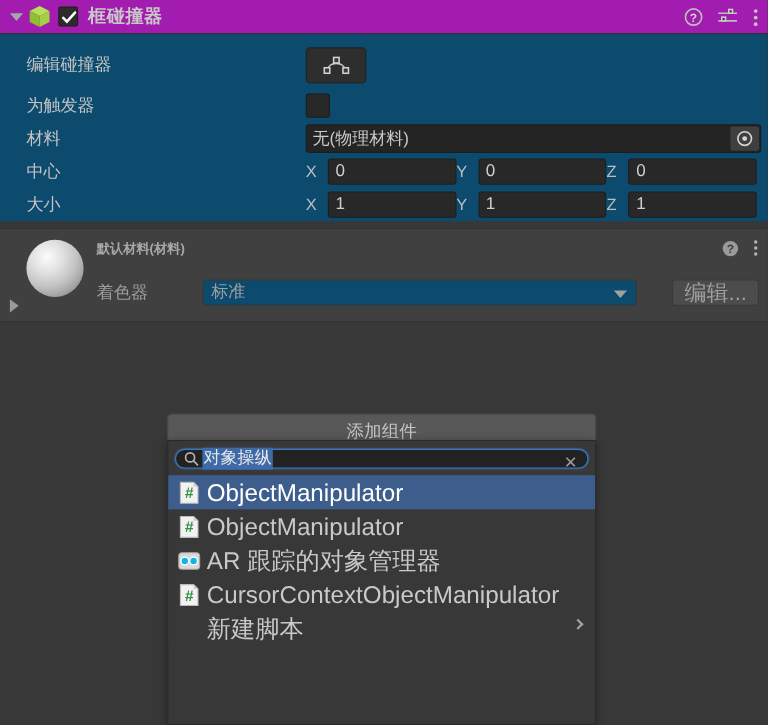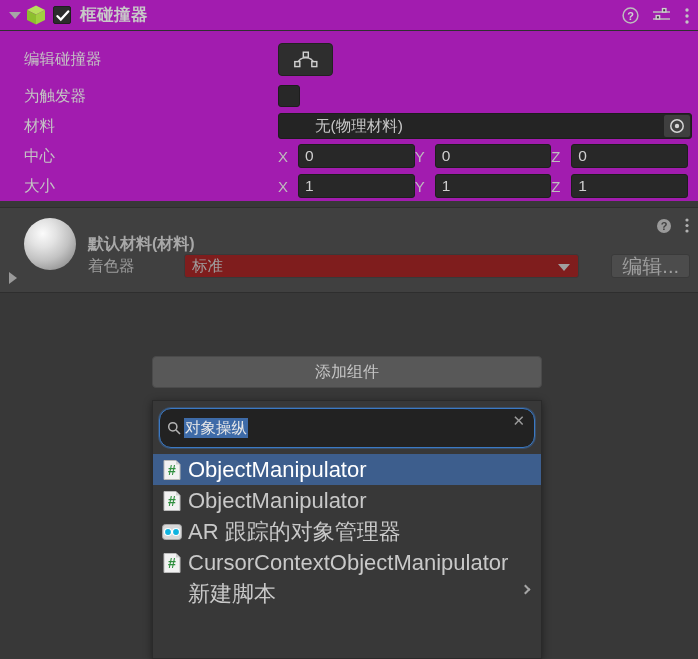--- a/index.html
+++ b/index.html
@@ -36,40 +36,40 @@
     font-size: 16.5px; color: #c8c8c8; letter-spacing: .5px;
     font-weight: bold;
   }
   .hdr-right {
     position: absolute; right: 8px; top: 0; height: 31px;
     display: flex; align-items: center; gap: 13px;
   }
   .icon-btn { display: flex; align-items: center; justify-content: center; cursor: default; }
 
   
-  .props { padding-top: 6px; background: #a21caf; }
+  .props { padding-top: 6px; background: #0c4a6e; }
   .row { display: flex; align-items: center; height: 30px; }
   .row.tall { height: 44px; align-items: center; }
   .lbl {
     width: 278px; padding-left: 24px;
     font-size: 15.5px; color: #c4c4c4;
   }
   .edit-collider-btn {
     width: 55px; height: 33px; background: #2e2e2e;
     border: 1px solid #222; border-radius: 4px;
     display: flex; align-items: center; justify-content: center;
   }
   .cbox {
     width: 22px; height: 22px; background: #282828;
     border: 1px solid #1d1d1d; border-radius: 3px;
   }
   .mat-field {
     flex: 1; margin-right: 6px; height: 26px;
     background: #242424; border: 1px solid #1d1d1d; border-radius: 3px;
-    display: flex; align-items: center; position: relative; padding-left: 31px;
+    display: flex; align-items: center; position: relative;
   }
   .mat-field .txt { font-size: 15.5px; color: #c8c8c8; padding-left: 5px; }
   .obj-picker {
     position: absolute; right: 1px; top: 1px;
     width: 26px; height: 22px; background: #3f3f3f;
     border-radius: 2px; display: flex; align-items: center; justify-content: center;
   }
   .vec { display: flex; flex: 1; gap: 0; padding-right: 10px; }
   .vec .cell { display: flex; align-items: center; flex: 1; }
   .vec .ax { width: 20px; font-size: 15px; color: #bdbdbd; text-align: left; }
@@ -93,68 +93,68 @@
   }
   .mat-foldout-tri {
     position: absolute; left: 9px; top: 64px;
     width: 0; height: 0;
     border-top: 6px solid transparent;
     border-bottom: 6px solid transparent;
     border-left: 8px solid #9a9a9a;
   }
   .mat-title {
     position: absolute; left: 88px; top: 10px;
-    font-size: 16px; color: #a8a8a8; font-weight: bold; margin-top: 16px;
+    font-size: 12px; color: #a8a8a8; font-weight: bold;
   }
   .mat-hdr-right {
     position: absolute; right: 8px; top: 9px;
     display: flex; align-items: center; gap: 12px;
   }
   .shader-row {
     position: absolute; left: 88px; top: 46px; right: 8px;
     display: flex; align-items: center; gap: 24px;
   }
   .shader-lbl { font-size: 15.5px; color: #9d9d9d; width: 72px; }
   .shader-dd {
-    flex: 1; height: 24px; background: #7f1d1d;
+    flex: 1; height: 24px; background: #0c4a6e;
     border: 1px solid #393939; border-radius: 3px;
-    display: flex; align-items: center; position: relative;
+    display: flex; align-items: flex-start; position: relative;
   }
   .shader-dd .txt { font-size: 15.5px; color: #9f9f9f; padding-left: 7px; }
   .dd-arrow {
     position: absolute; right: 8px; top: 9px;
     width: 0; height: 0;
     border-left: 6px solid transparent; border-right: 6px solid transparent;
     border-top: 7px solid #a0a0a0;
   }
   .edit-btn {
     margin-left: 8px; height: 24px; padding: 0 10px;
     background: #4c4c4c; border: 1px solid #3a3a3a; border-radius: 3px;
     font-size: 20px; color: #9e9e9e; display: flex; align-items: center;
   }
 
   
   .add-comp-wrap {
-    position: absolute; left: 152px; top: 356px; width: 390px;
+    position: absolute; left: 152px; top: 376px; width: 390px;
   }
   .add-comp-btn {
     height: 32px; background: #585858;
     border: 1px solid #4a4a4a; border-radius: 4px;
     display: flex; align-items: center; justify-content: center;
     font-size: 16px; color: #c5c5c5;
   }
   .dropdown {
     position: absolute; left: 152px; top: 400px; width: 390px; height: 259px;
     background: #383838;
     border: 1px solid #2a2a2a;
     box-shadow: 0 2px 8px rgba(0,0,0,.45);
   }
   .search-wrap { padding: 7px 6px 6px 6px; }
   .search-box {
-    height: 40px; background: #222; border: 1px solid #3b79c4;
+    height: 18px; background: #222; border: 1px solid #3b79c4;
     border-radius: 12px; display: flex; align-items: center;
     position: relative; box-shadow: 0 0 0 1px rgba(59,121,196,.35);
   }
   .mag { margin-left: 7px; margin-right: 3px; flex: 0 0 auto; }
   .search-text {
     font-size: 15.5px; color: #e8e8e8;
     background: #3e6ba8; padding: 0 1px; line-height: 20px;
   }
   .clear-x {
     position: absolute; right: 9px; top: 3px;

